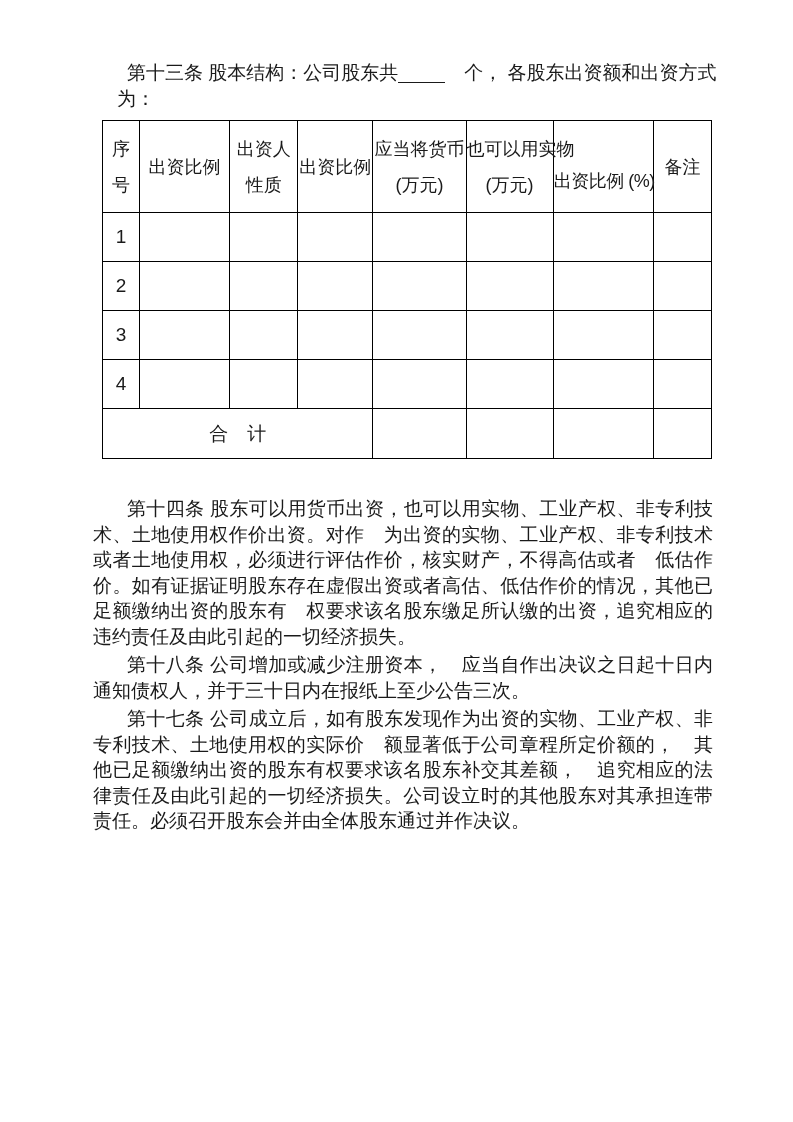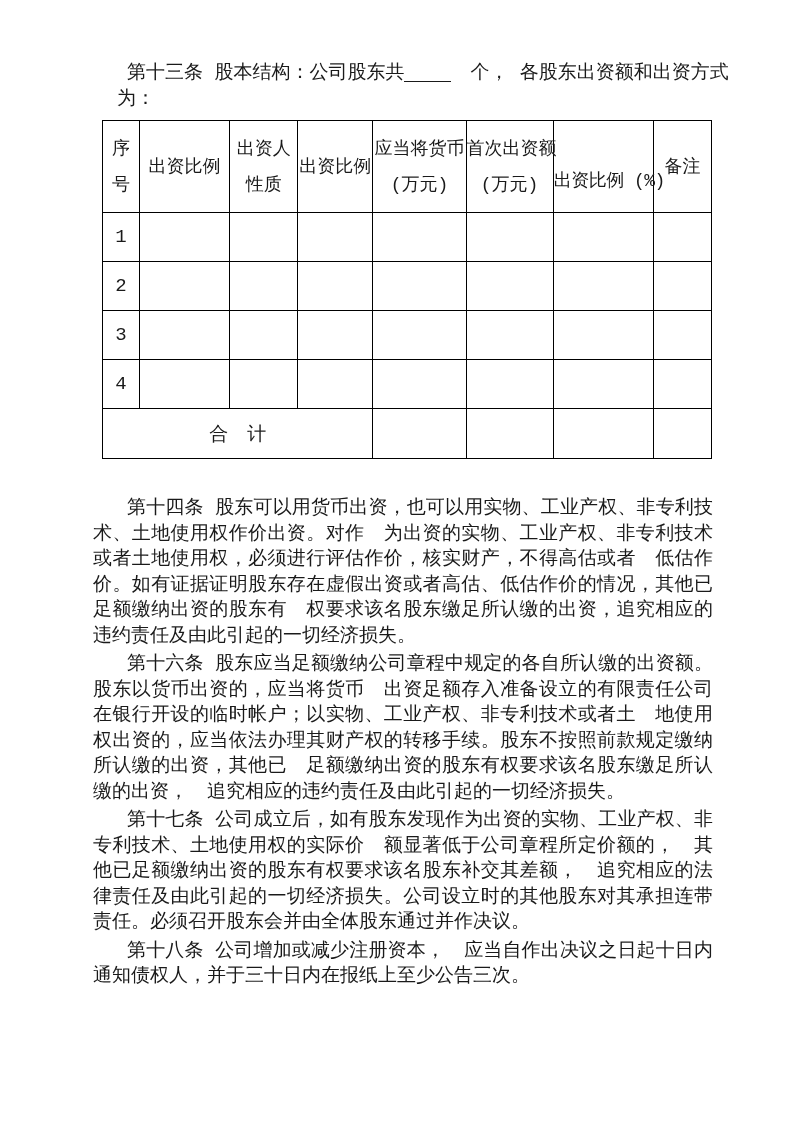--- a/index.html
+++ b/index.html
@@ -3,21 +3,21 @@
 <meta charset="utf-8">
 <style>
   html, body { margin: 0; padding: 0; background: #ffffff; }
   .page {
     position: relative;
     width: 793px;
     height: 1122px;
     box-sizing: border-box;
     background: #ffffff;
     padding: 60px 64px 0 93px;
-    font-family: Liberation Mono, monospace;
+    font-family: Liberation Sans, sans-serif;
     color: #1a1a1a;
     overflow: hidden;
   }
   
   .heading {
     font-size: 19px;
     line-height: 26px;
     padding-left: 24px;
     margin: 0 0 8px 0;
   }
@@ -98,21 +98,21 @@
         <div>性质</div>
       </th>
       <th>
         <div>出资比例</div>
       </th>
       <th>
         <div>应当将货币</div>
         <div>(万元)</div>
       </th>
       <th>
-        <div>首次出资额</div>
+        <div>也可以用实物</div>
         <div>(万元)</div>
       </th>
       <th class="th-ratio">
         <div>出资比例 (%)</div>
       </th>
       <th>
         <div>备注</div>
       </th>
     </tr>
     <tr class="row">
@@ -159,17 +159,16 @@
       <td class="total-cell" colspan="4">合　计</td>
       <td></td>
           <td></td>
       <td></td>
           <td></td>
     </tr>
   </tbody>
     </table>
 
   <div class="para first">第十四条 股东可以用货币出资，也可以用实物、工业产权、非专利技术、土地使用权作价出资。对作　为出资的实物、工业产权、非专利技术或者土地使用权，必须进行评估作价，核实财产，不得高估或者　低估作价。如有证据证明股东存在虚假出资或者高估、低估作价的情况，其他已足额缴纳出资的股东有　权要求该名股东缴足所认缴的出资，追究相应的违约责任及由此引起的一切经济损失。</div>
-  <div class="para">第十六条 股东应当足额缴纳公司章程中规定的各自所认缴的出资额。股东以货币出资的，应当将货币　出资足额存入准备设立的有限责任公司在银行开设的临时帐户；以实物、工业产权、非专利技术或者土　地使用权出资的，应当依法办理其财产权的转移手续。股东不按照前款规定缴纳所认缴的出资，其他已　足额缴纳出资的股东有权要求该名股东缴足所认缴的出资，　追究相应的违约责任及由此引起的一切经济损失。</div>
+  <div class="para">第十八条 公司增加或减少注册资本，　应当自作出决议之日起十日内通知债权人，并于三十日内在报纸上至少公告三次。</div>
   <div class="para">第十七条 公司成立后，如有股东发现作为出资的实物、工业产权、非专利技术、土地使用权的实际价　额显著低于公司章程所定价额的，　其他已足额缴纳出资的股东有权要求该名股东补交其差额，　追究相应的法律责任及由此引起的一切经济损失。公司设立时的其他股东对其承担连带责任。必须召开股东会并由全体股东通过并作决议。</div>
-  <div class="para">第十八条 公司增加或减少注册资本，　应当自作出决议之日起十日内通知债权人，并于三十日内在报纸上至少公告三次。</div>
 
 </div>
 
 </body></html>

